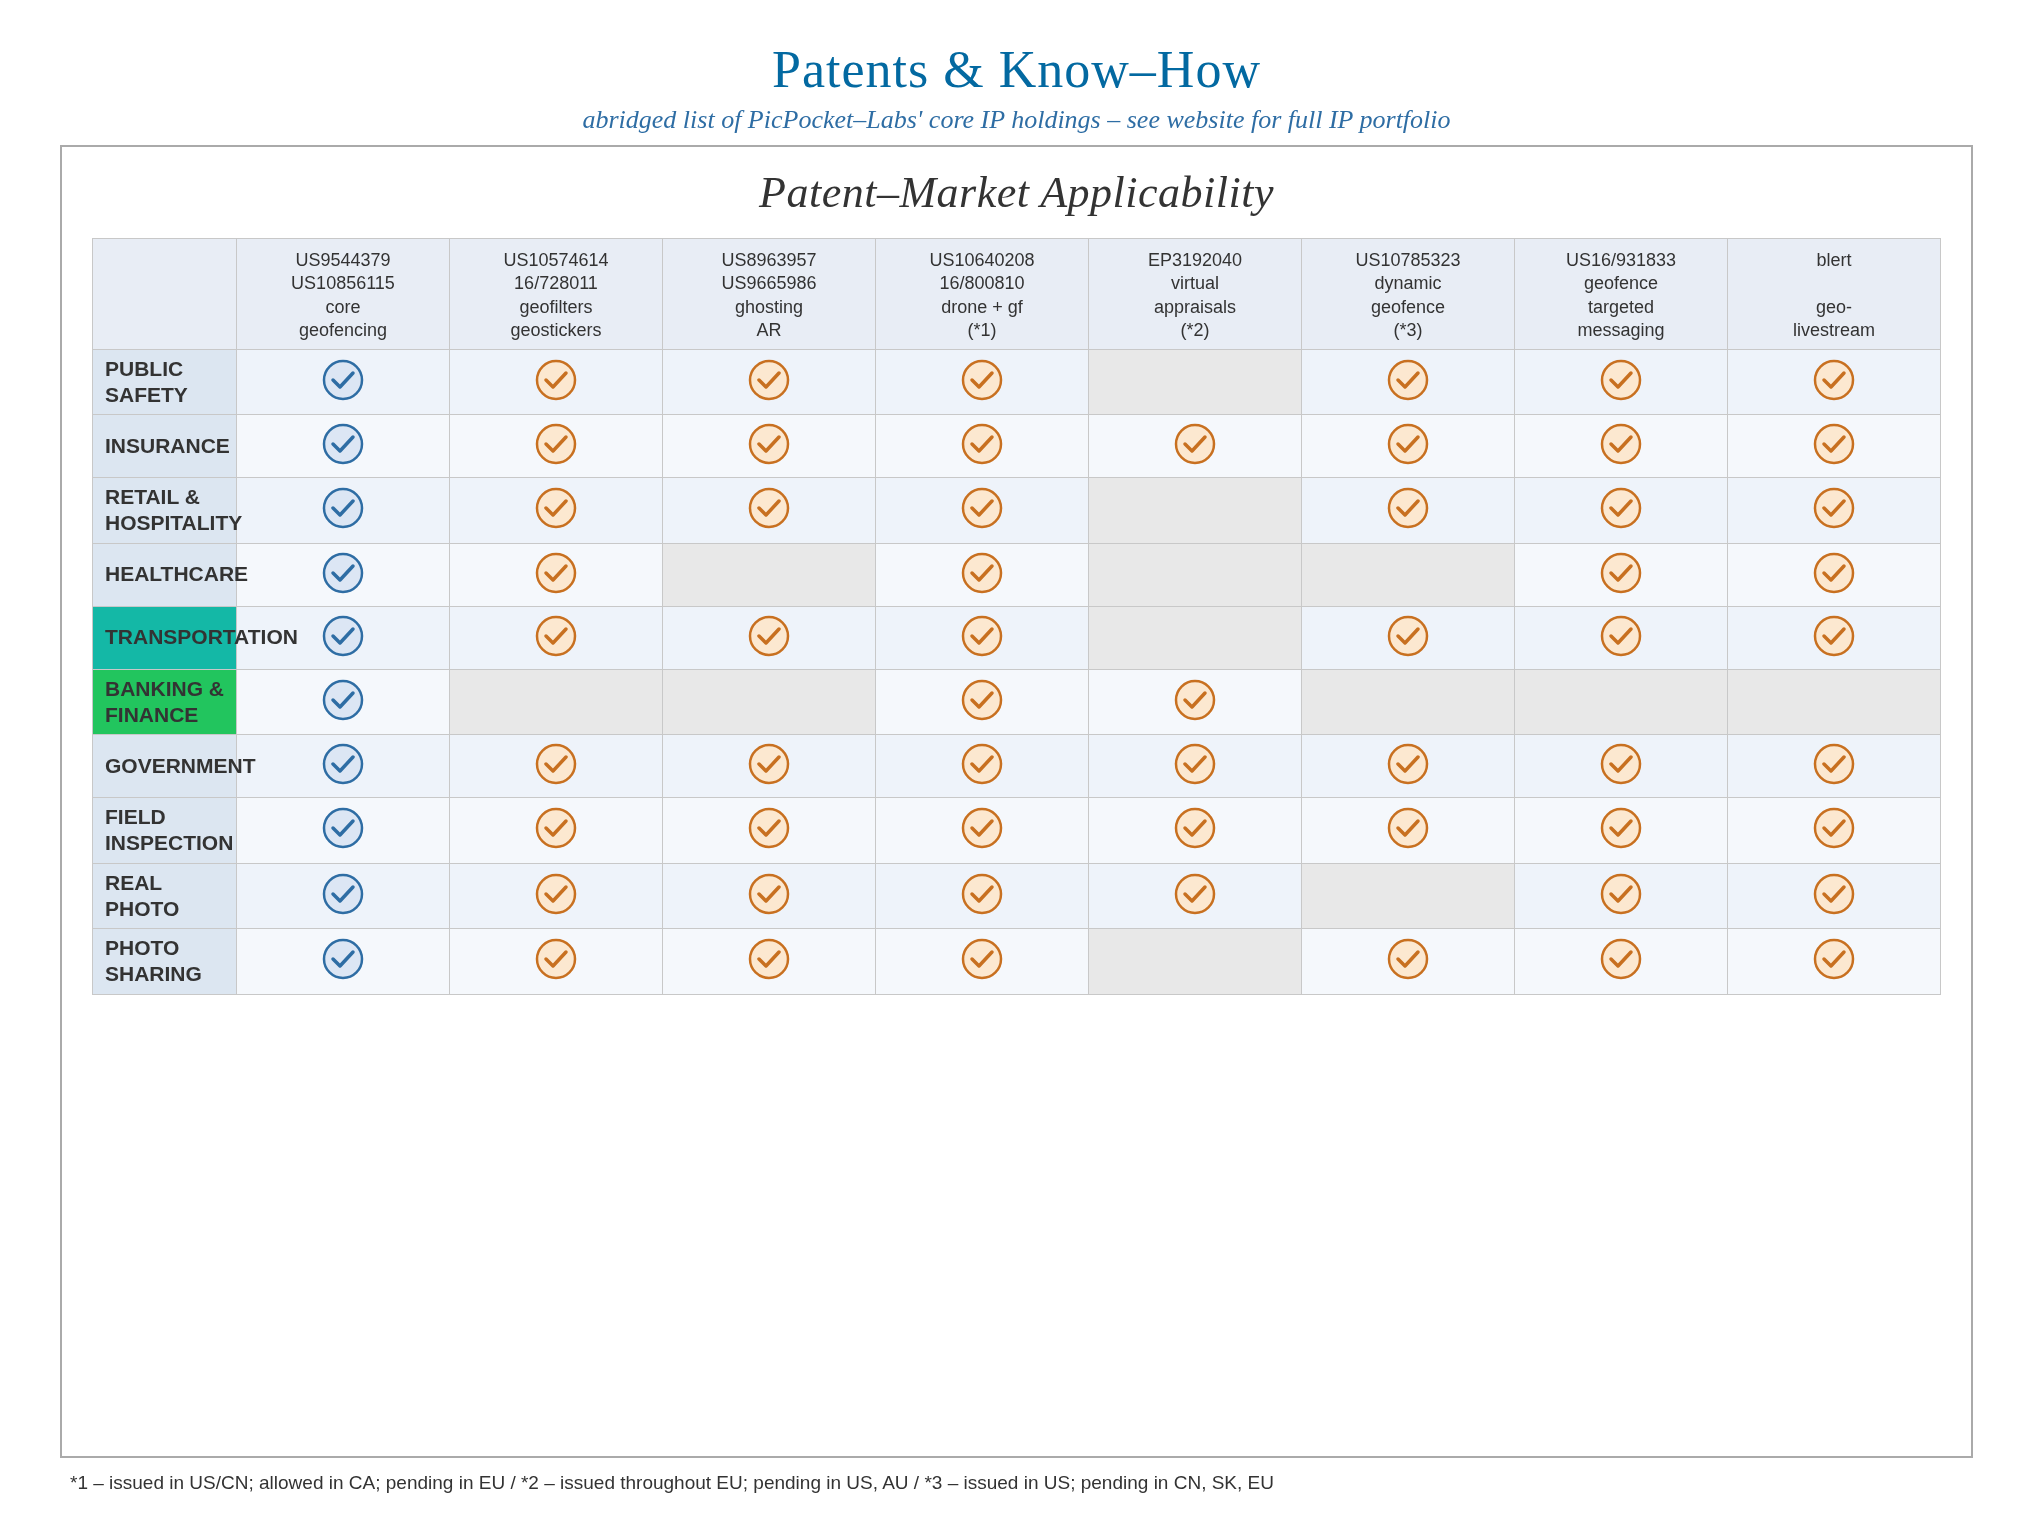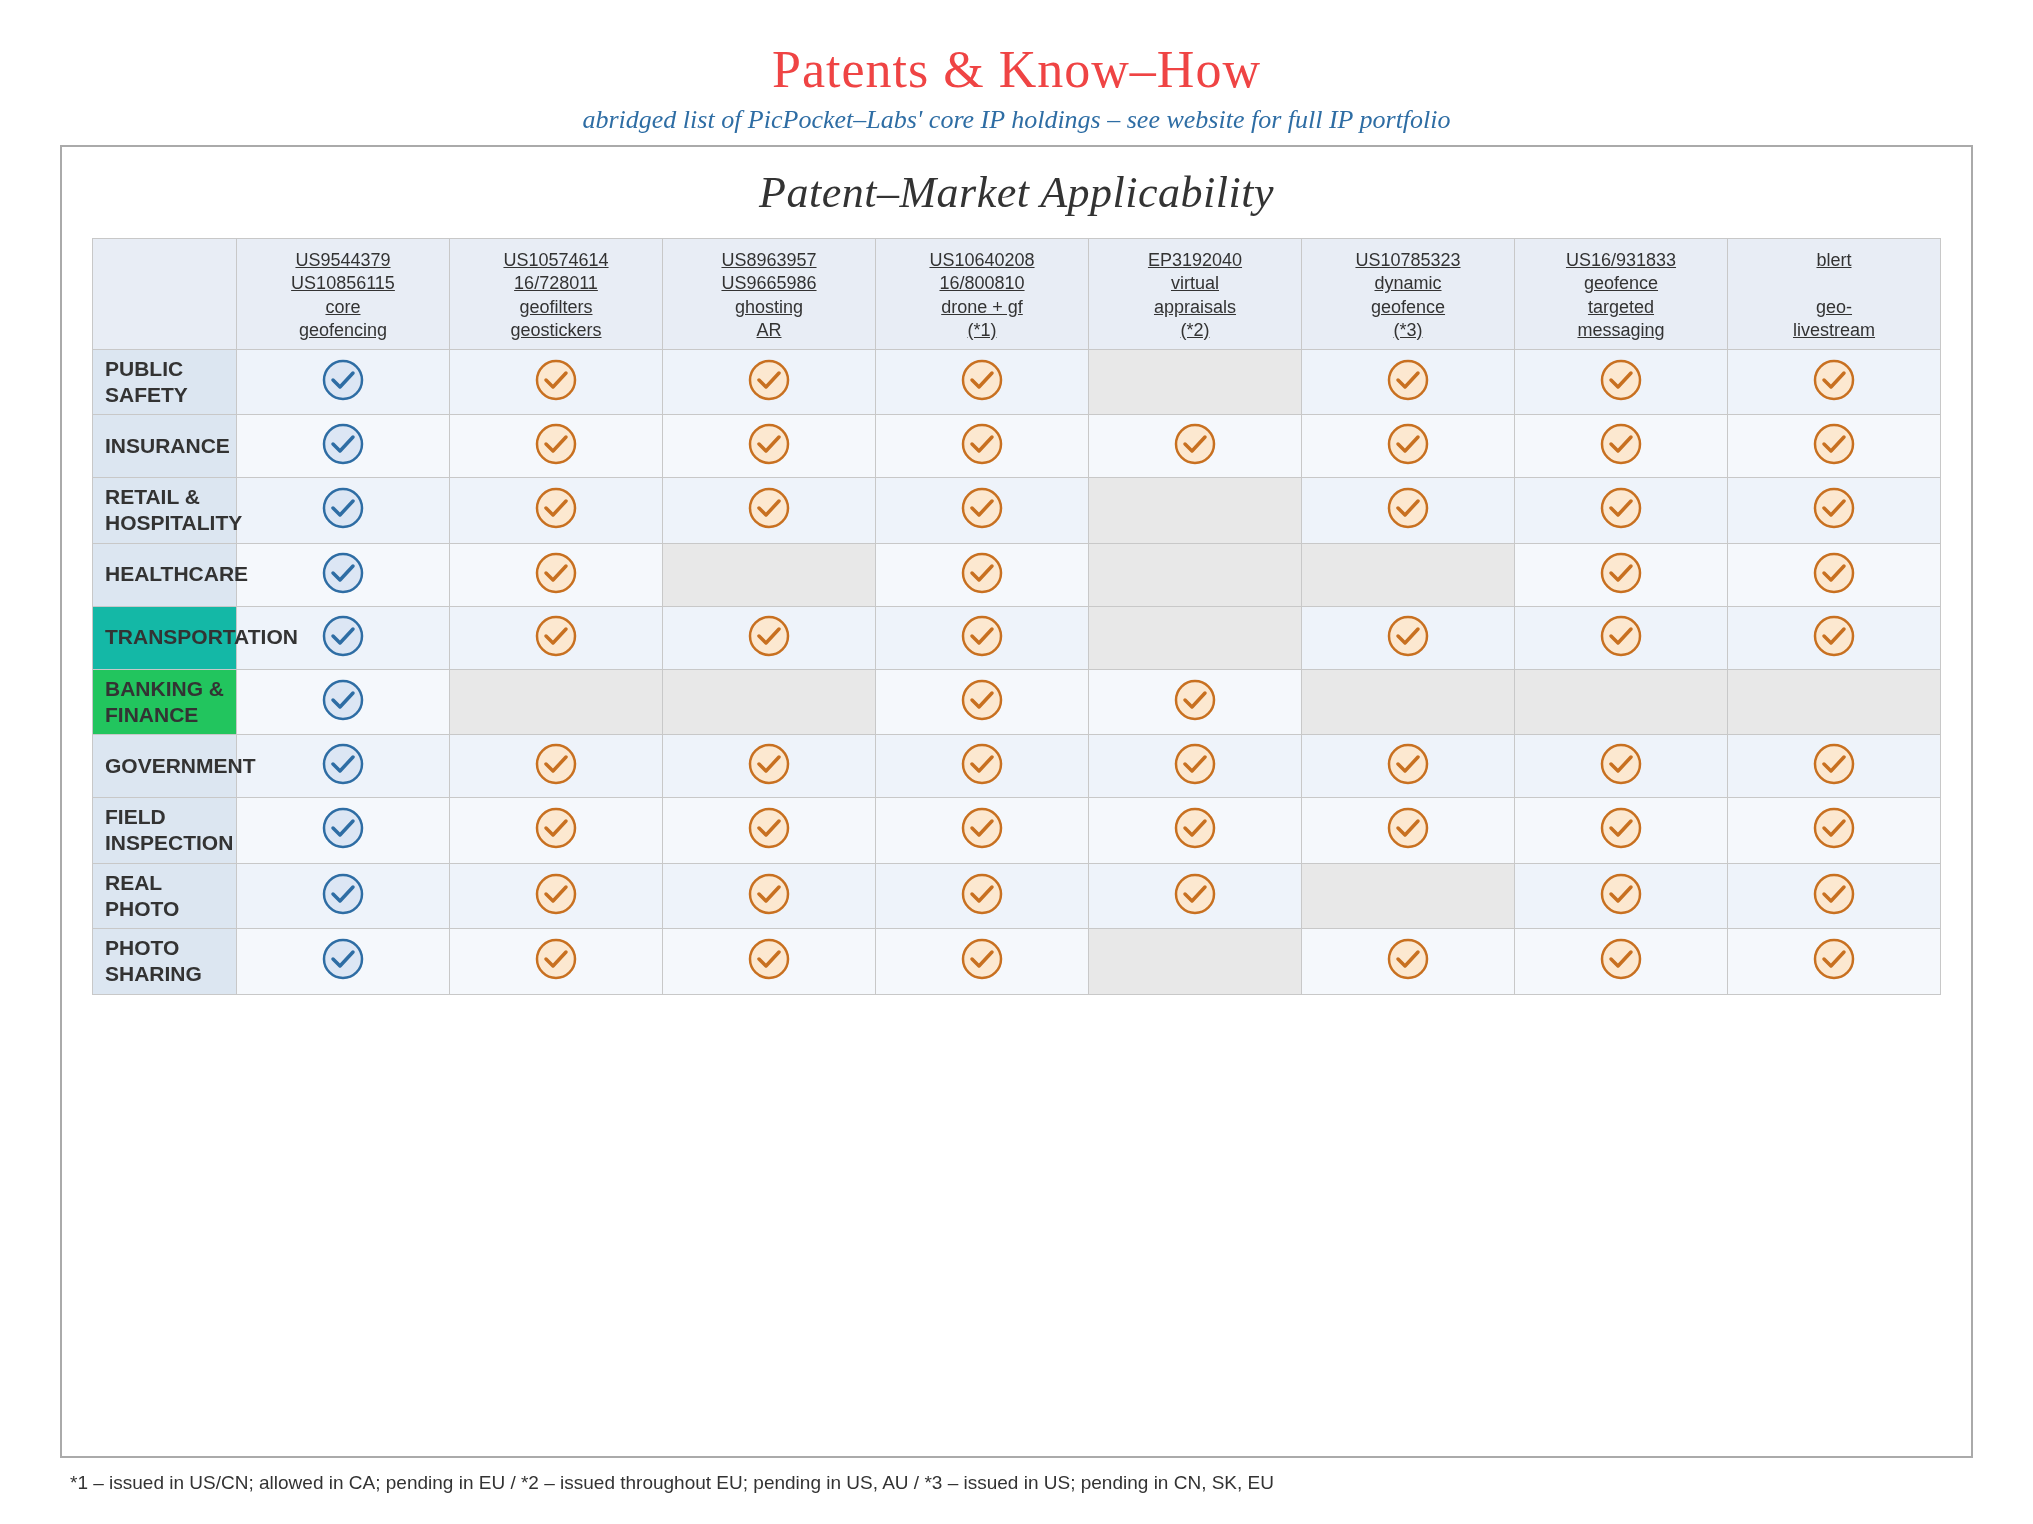--- a/index.html
+++ b/index.html
@@ -22,21 +22,21 @@
     }
     .header {
       width: 100%;
       text-align: center;
       margin-bottom: 10px;
       position: relative;
     }
     .header-title {
       font-size: 52px;
       font-weight: 400;
-      color: #ef4444;
+      color: #0369a1;
       font-family: Georgia, serif;
       letter-spacing: 1px;
     }
     .header-subtitle {
       font-size: 26px;
       color: #2e6da4;
       font-style: italic;
       font-family: Georgia, serif;
       margin-top: 6px;
     }
@@ -103,21 +103,20 @@
       vertical-align: middle;
       padding: 6px 4px;
     }
     .col-label {
       width: 144px;
       text-align: left;
       padding-left: 10px;
     }
     .col-data {
       width: calc((100% - 160px) / 8);
-      text-decoration: underline;
     }
     .header-cell {
       background: #e8edf5;
       font-size: 18px;
       line-height: 1.3;
       color: #333;
       font-weight: 400;
       vertical-align: top;
       padding-top: 10px;
     }

